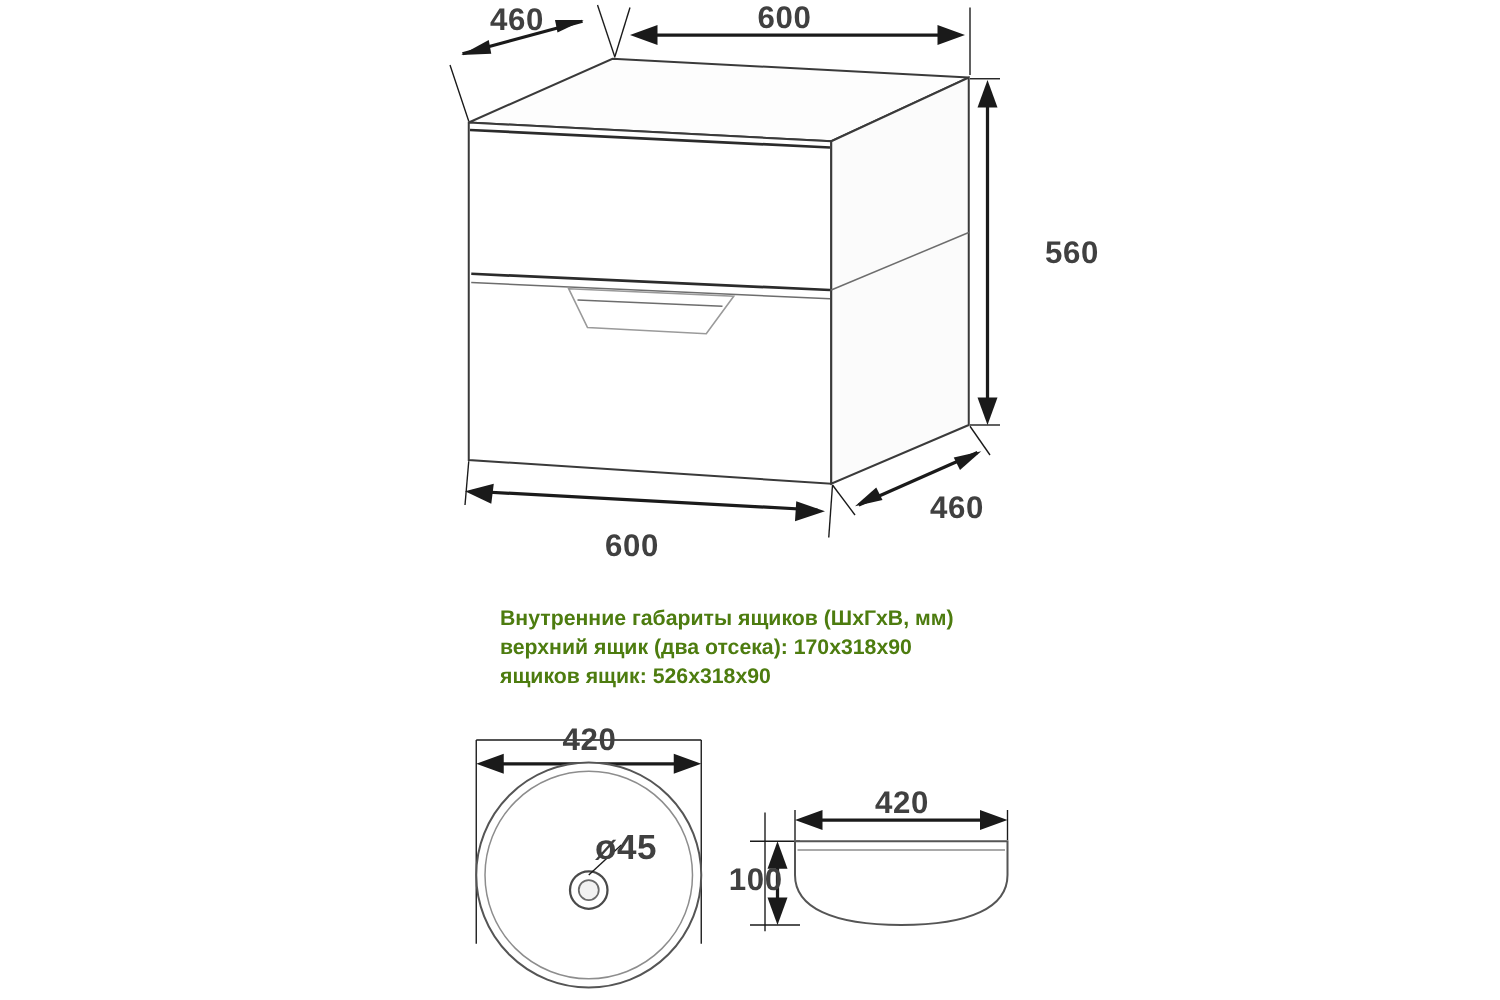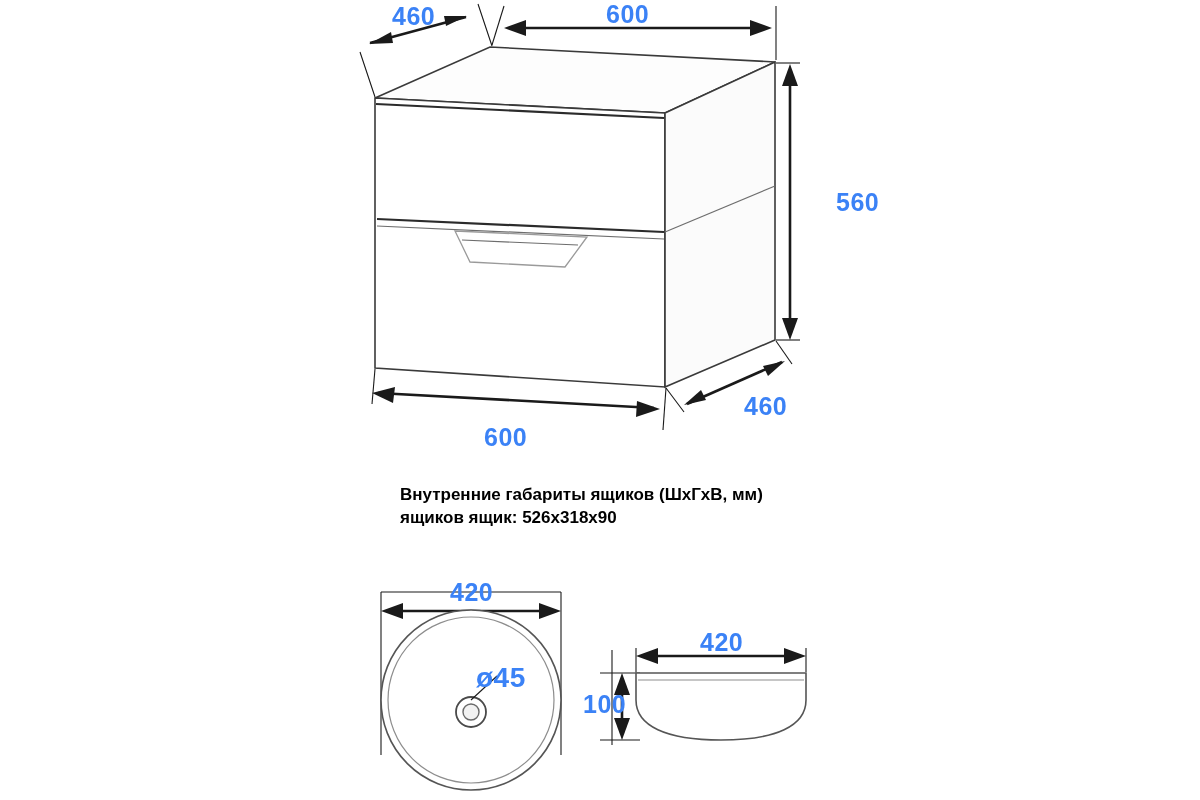--- a/index.html
+++ b/index.html
@@ -13,35 +13,35 @@
   #page {
     position: relative;
     width: 1200px;
     height: 800px;
     background: #ffffff;
     overflow: hidden;
   }
   .dim-label {
     position: absolute;
     font-weight: bold;
-    color: #3b82f6;
+    color: #404040;
     white-space: nowrap;
     font-size: 25px;
     letter-spacing: 0.5px;
   }
   .dim-label.small {
     font-size: 28px;
   }
   .spec-block {
     position: absolute;
     left: 400px;
     top: 483px;
     font-size: 17px;
     font-weight: bold;
-    color: #000000;
+    color: #4d7c0f;
     line-height: 23px;
     white-space: nowrap;
   }
   .spec-line { display: block; }
   svg.layer {
     position: absolute;
     left: 0;
     top: 0;
     width: 1200px;
     height: 800px;
@@ -173,20 +173,21 @@
   </svg>
 
   <div class="dim-label" style="left:392px; top:2px;">460</div>
   <div class="dim-label" style="left:606px; top:0px;">600</div>
   <div class="dim-label" style="left:836px; top:188px;">560</div>
   <div class="dim-label" style="left:744px; top:392px;">460</div>
   <div class="dim-label" style="left:484px; top:423px;">600</div>
 
   <div class="spec-block">
     <span class="spec-line">Внутренние габариты ящиков (ШхГхВ, мм)</span>
+    <span class="spec-line">верхний ящик (два отсека): 170x318x90</span>
     <span class="spec-line">ящиков ящик: 526x318x90</span>
   </div>
 
   <div class="dim-label" style="left:450px; top:578px;">420</div>
   <div class="dim-label small" style="left:476px; top:662px;">ø45</div>
   <div class="dim-label" style="left:700px; top:628px;">420</div>
   <div class="dim-label" style="left:583px; top:690px;">100</div>
 
 </div>
 

